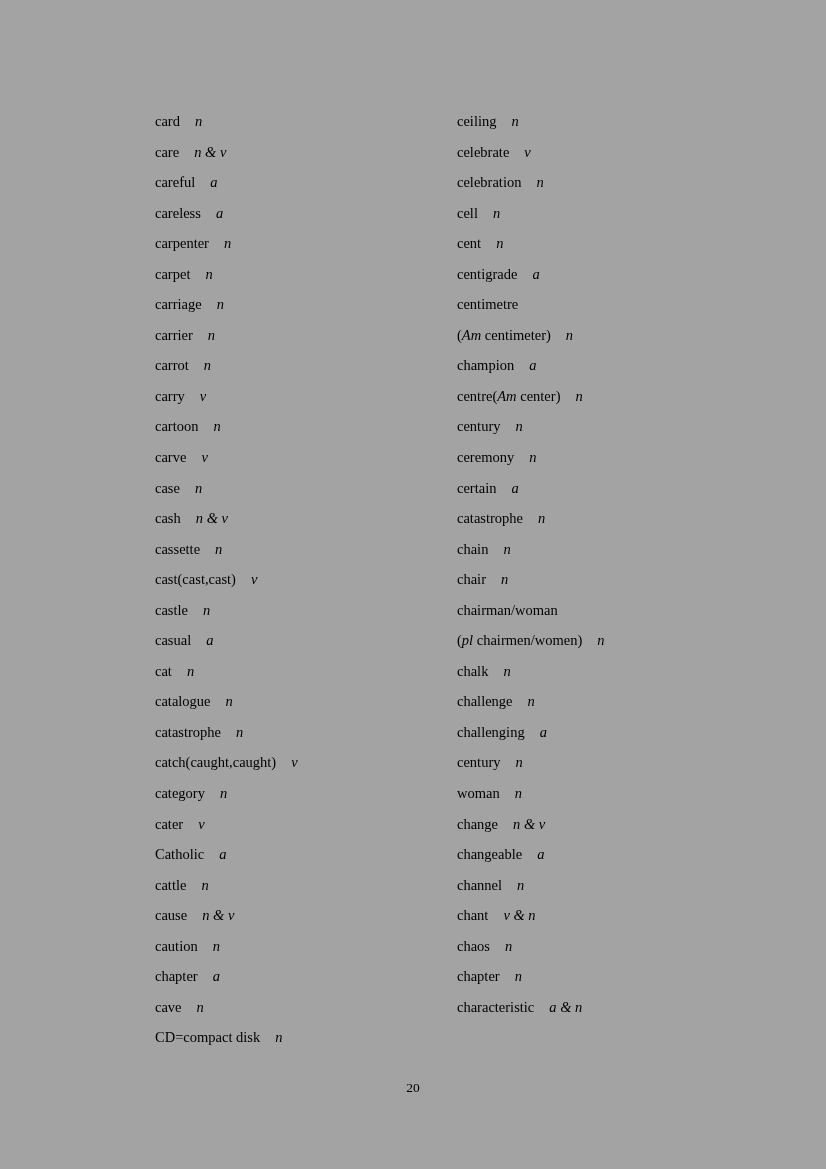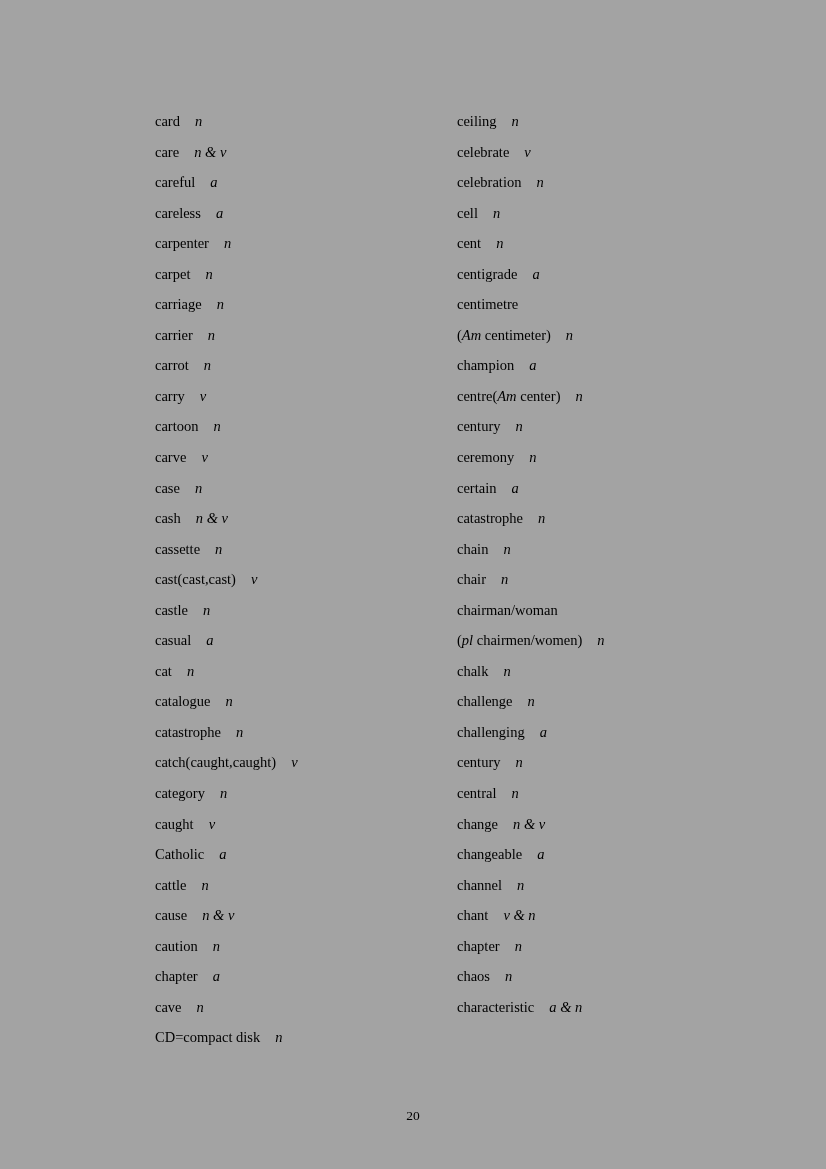--- a/index.html
+++ b/index.html
@@ -34,21 +34,20 @@
     font-style: italic;
     margin-left: 15px;
   }
   .page-number {
     position: absolute;
     top: 1080px;
     left: 0;
     width: 100%;
     text-align: center;
     font-size: 13.5px;
-    margin-top: 28px;
   }
 </style>
 </head>
 <body>
 
 <div class="page">
   <div class="word-column left">
       <div class="entry"><span class="word-seg">card</span><span class="pos">n</span></div>
       <div class="entry"><span class="word-seg">care</span><span class="pos">n &amp; v</span></div>
       <div class="entry"><span class="word-seg">careful</span><span class="pos">a</span></div>
@@ -65,21 +64,21 @@
       <div class="entry"><span class="word-seg">cash</span><span class="pos">n &amp; v</span></div>
       <div class="entry"><span class="word-seg">cassette</span><span class="pos">n</span></div>
       <div class="entry"><span class="word-seg">cast(cast,cast)</span><span class="pos">v</span></div>
       <div class="entry"><span class="word-seg">castle</span><span class="pos">n</span></div>
       <div class="entry"><span class="word-seg">casual</span><span class="pos">a</span></div>
       <div class="entry"><span class="word-seg">cat</span><span class="pos">n</span></div>
       <div class="entry"><span class="word-seg">catalogue</span><span class="pos">n</span></div>
       <div class="entry"><span class="word-seg">catastrophe</span><span class="pos">n</span></div>
       <div class="entry"><span class="word-seg">catch(caught,caught)</span><span class="pos">v</span></div>
       <div class="entry"><span class="word-seg">category</span><span class="pos">n</span></div>
-      <div class="entry"><span class="word-seg">caught</span><span class="pos">v</span></div>
+      <div class="entry"><span class="word-seg">cater</span><span class="pos">v</span></div>
       <div class="entry"><span class="word-seg">Catholic</span><span class="pos">a</span></div>
       <div class="entry"><span class="word-seg">cattle</span><span class="pos">n</span></div>
       <div class="entry"><span class="word-seg">cause</span><span class="pos">n &amp; v</span></div>
       <div class="entry"><span class="word-seg">caution</span><span class="pos">n</span></div>
       <div class="entry"><span class="word-seg">chapter</span><span class="pos">a</span></div>
       <div class="entry"><span class="word-seg">cave</span><span class="pos">n</span></div>
       <div class="entry"><span class="word-seg">CD=compact disk</span><span class="pos">n</span></div>
     </div>
   <div class="word-column right">
       <div class="entry"><span class="word-seg">ceiling</span><span class="pos">n</span></div>
@@ -97,23 +96,23 @@
       <div class="entry"><span class="word-seg">certain</span><span class="pos">a</span></div>
       <div class="entry"><span class="word-seg">catastrophe</span><span class="pos">n</span></div>
       <div class="entry"><span class="word-seg">chain</span><span class="pos">n</span></div>
       <div class="entry"><span class="word-seg">chair</span><span class="pos">n</span></div>
       <div class="entry"><span class="word-seg">chairman/woman</span></div>
       <div class="entry"><span class="word-seg">(</span><span class="word-seg italic">pl</span><span class="word-seg"> chairmen/women)</span><span class="pos">n</span></div>
       <div class="entry"><span class="word-seg">chalk</span><span class="pos">n</span></div>
       <div class="entry"><span class="word-seg">challenge</span><span class="pos">n</span></div>
       <div class="entry"><span class="word-seg">challenging</span><span class="pos">a</span></div>
       <div class="entry"><span class="word-seg">century</span><span class="pos">n</span></div>
-      <div class="entry"><span class="word-seg">central</span><span class="pos">n</span></div>
+      <div class="entry"><span class="word-seg">woman</span><span class="pos">n</span></div>
       <div class="entry"><span class="word-seg">change</span><span class="pos">n &amp; v</span></div>
       <div class="entry"><span class="word-seg">changeable</span><span class="pos">a</span></div>
       <div class="entry"><span class="word-seg">channel</span><span class="pos">n</span></div>
       <div class="entry"><span class="word-seg">chant</span><span class="pos">v &amp; n</span></div>
+      <div class="entry"><span class="word-seg">chaos</span><span class="pos">n</span></div>
       <div class="entry"><span class="word-seg">chapter</span><span class="pos">n</span></div>
-      <div class="entry"><span class="word-seg">chaos</span><span class="pos">n</span></div>
       <div class="entry"><span class="word-seg">characteristic</span><span class="pos">a &amp; n</span></div>
     </div>
   <div class="page-number">20</div>
 </div>
 
 </body></html>

